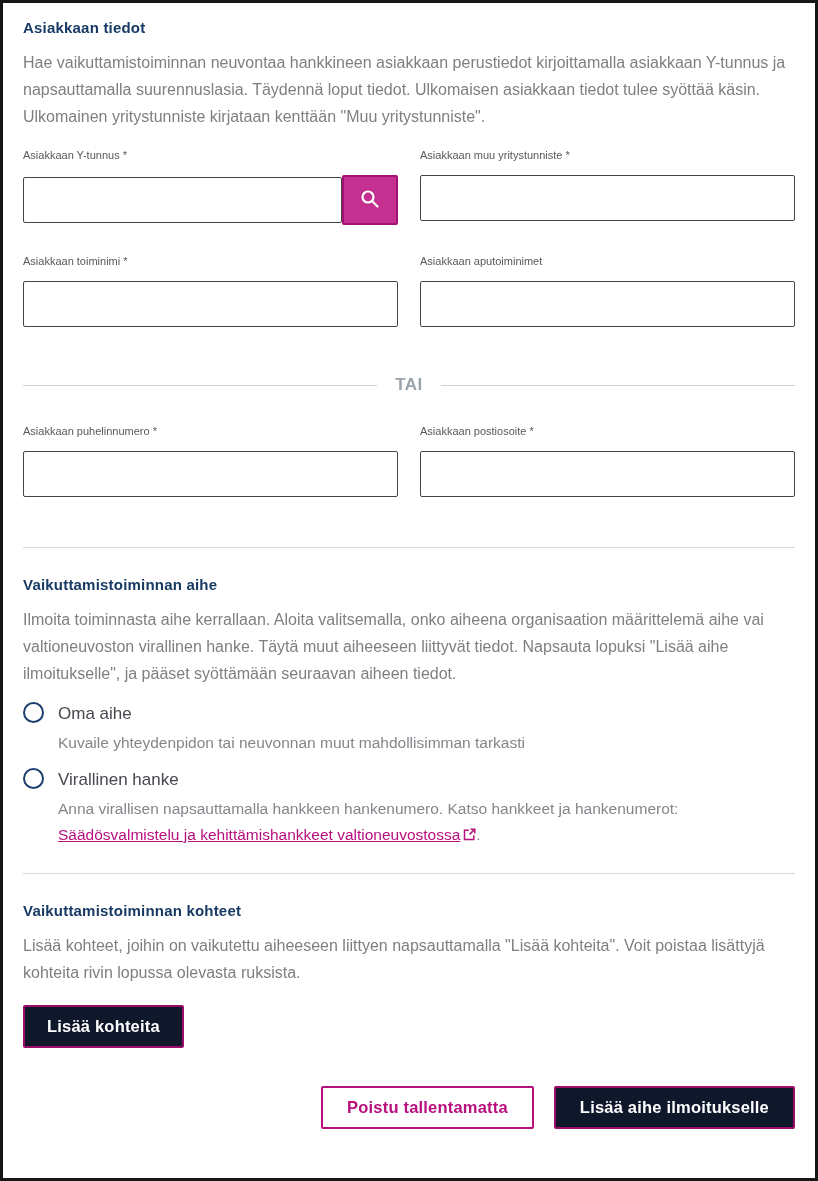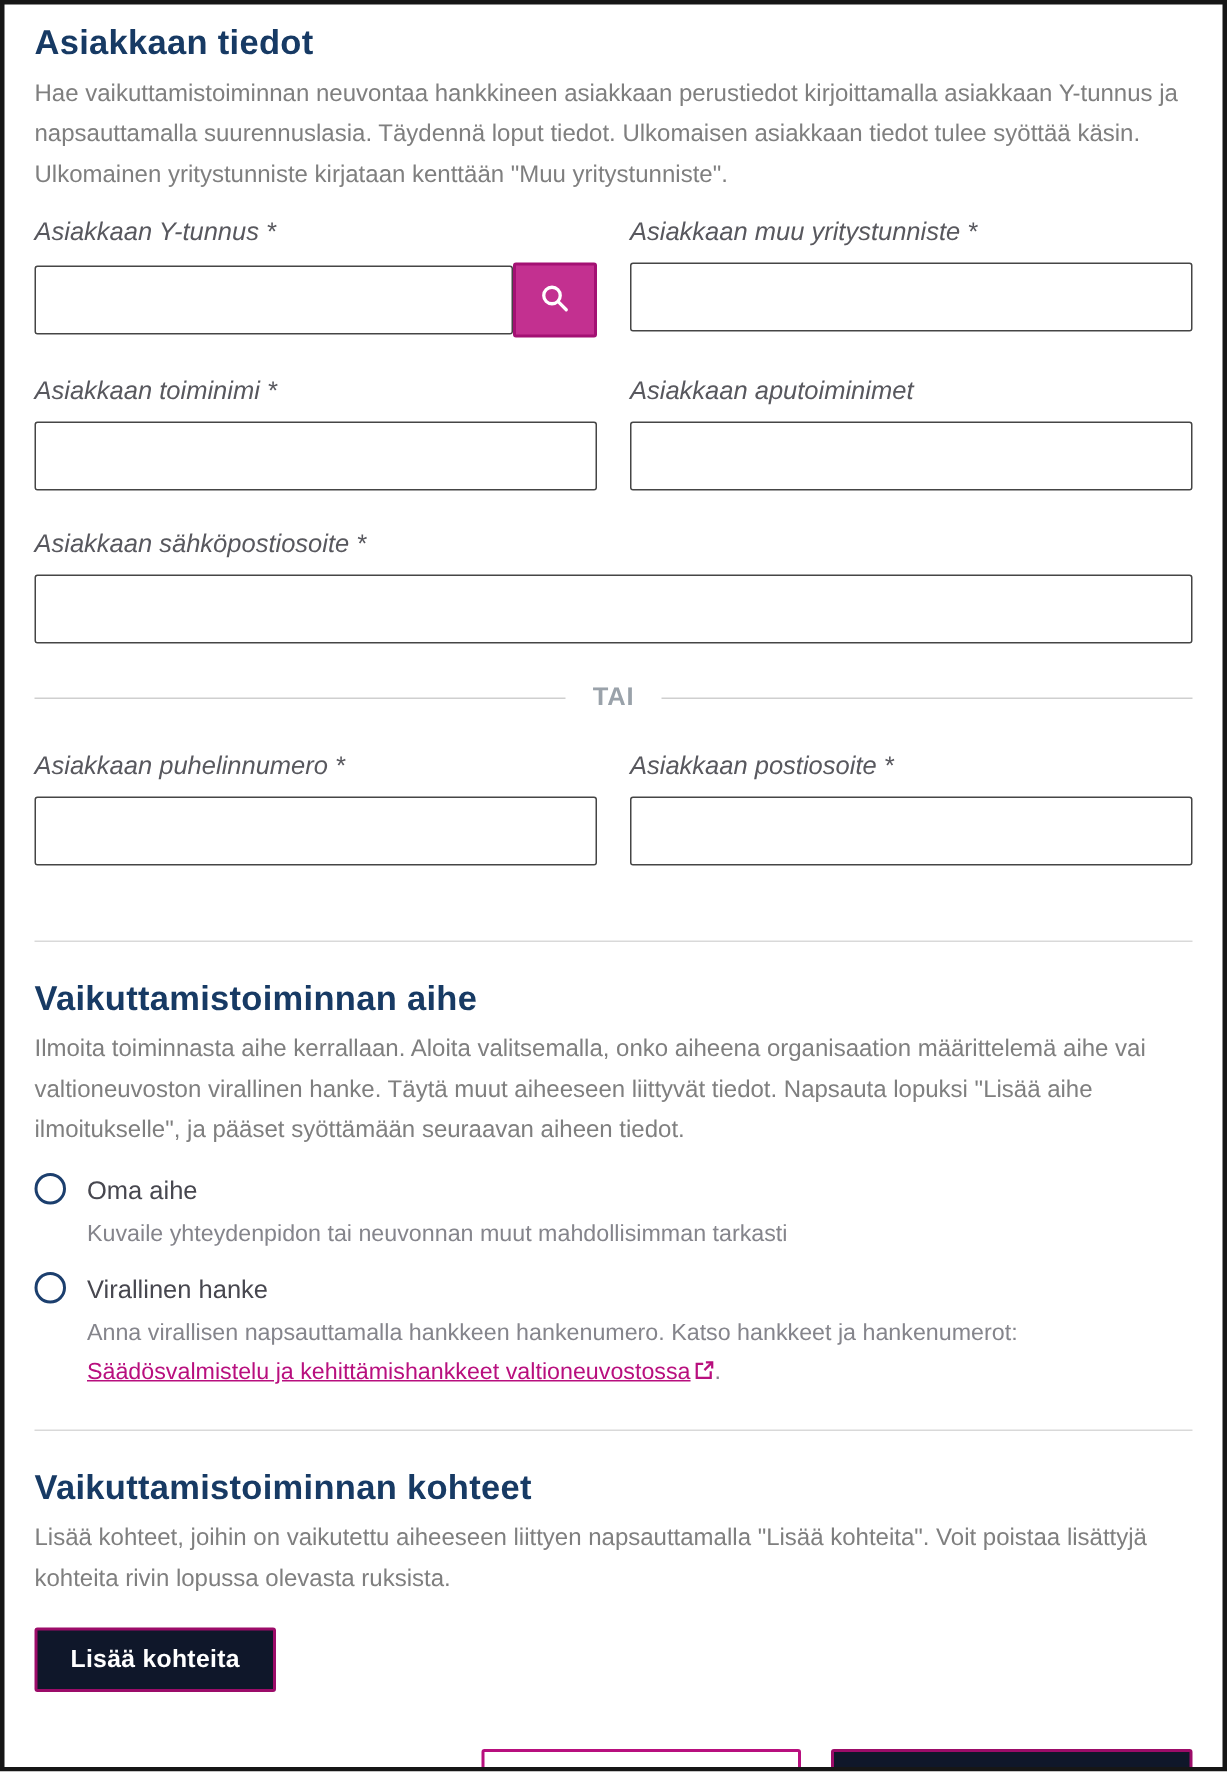--- a/index.html
+++ b/index.html
@@ -11,21 +11,21 @@
   .page {
     width: 818px; height: 1181px;
     border: 3px solid #161616;
     background: #ffffff;
     overflow: hidden;
   }
   .container { padding: 10px 20px 16px 20px; }
 
   h2.section-title {
     color: #173a64;
-    font-size: 23px;
+    font-size: 15px;
     font-weight: bold;
     line-height: 30px;
     margin-bottom: 6px;
     letter-spacing: 0.2px;
   }
   p.intro {
     color: #7f7f7f;
     font-size: 16px;
     line-height: 27px;
     margin-bottom: 15px;
@@ -33,24 +33,23 @@
 
   .grid-2 {
     display: grid;
     grid-template-columns: 1fr 1fr;
     column-gap: 22px;
   }
   .field { margin-bottom: 26px; }
   .field label {
     display: block;
     color: #58585e;
-    font-size: 17px;
+    font-size: 11px;
     line-height: 20px;
     margin-bottom: 10px;
-    font-style: italic;
   }
   input.text-input {
     width: 100%;
     height: 46px;
     border: 1px solid #454545;
     border-radius: 2px;
     background: #ffffff;
     font-size: 16px;
     padding: 0 10px;
     color: #333;
@@ -181,24 +180,20 @@
         <div class="field">
           <label>Asiakkaan toiminimi *</label>
           <input class="text-input" type="text" value="" style="">
         </div>
         <div class="field">
           <label>Asiakkaan aputoiminimet</label>
           <input class="text-input" type="text" value="" style="">
         </div>
       </div>
 
-      <div class="field">
-        <label>Asiakkaan sähköpostiosoite *</label>
-        <input class="text-input" type="text" value="" style="">
-      </div>
 
       <div class="or-divider">
         <span class="line"></span>
         <span class="or-text">TAI</span>
         <span class="line"></span>
       </div>
 
       <div class="grid-2">
         <div class="field">
           <label>Asiakkaan puhelinnumero *</label>

